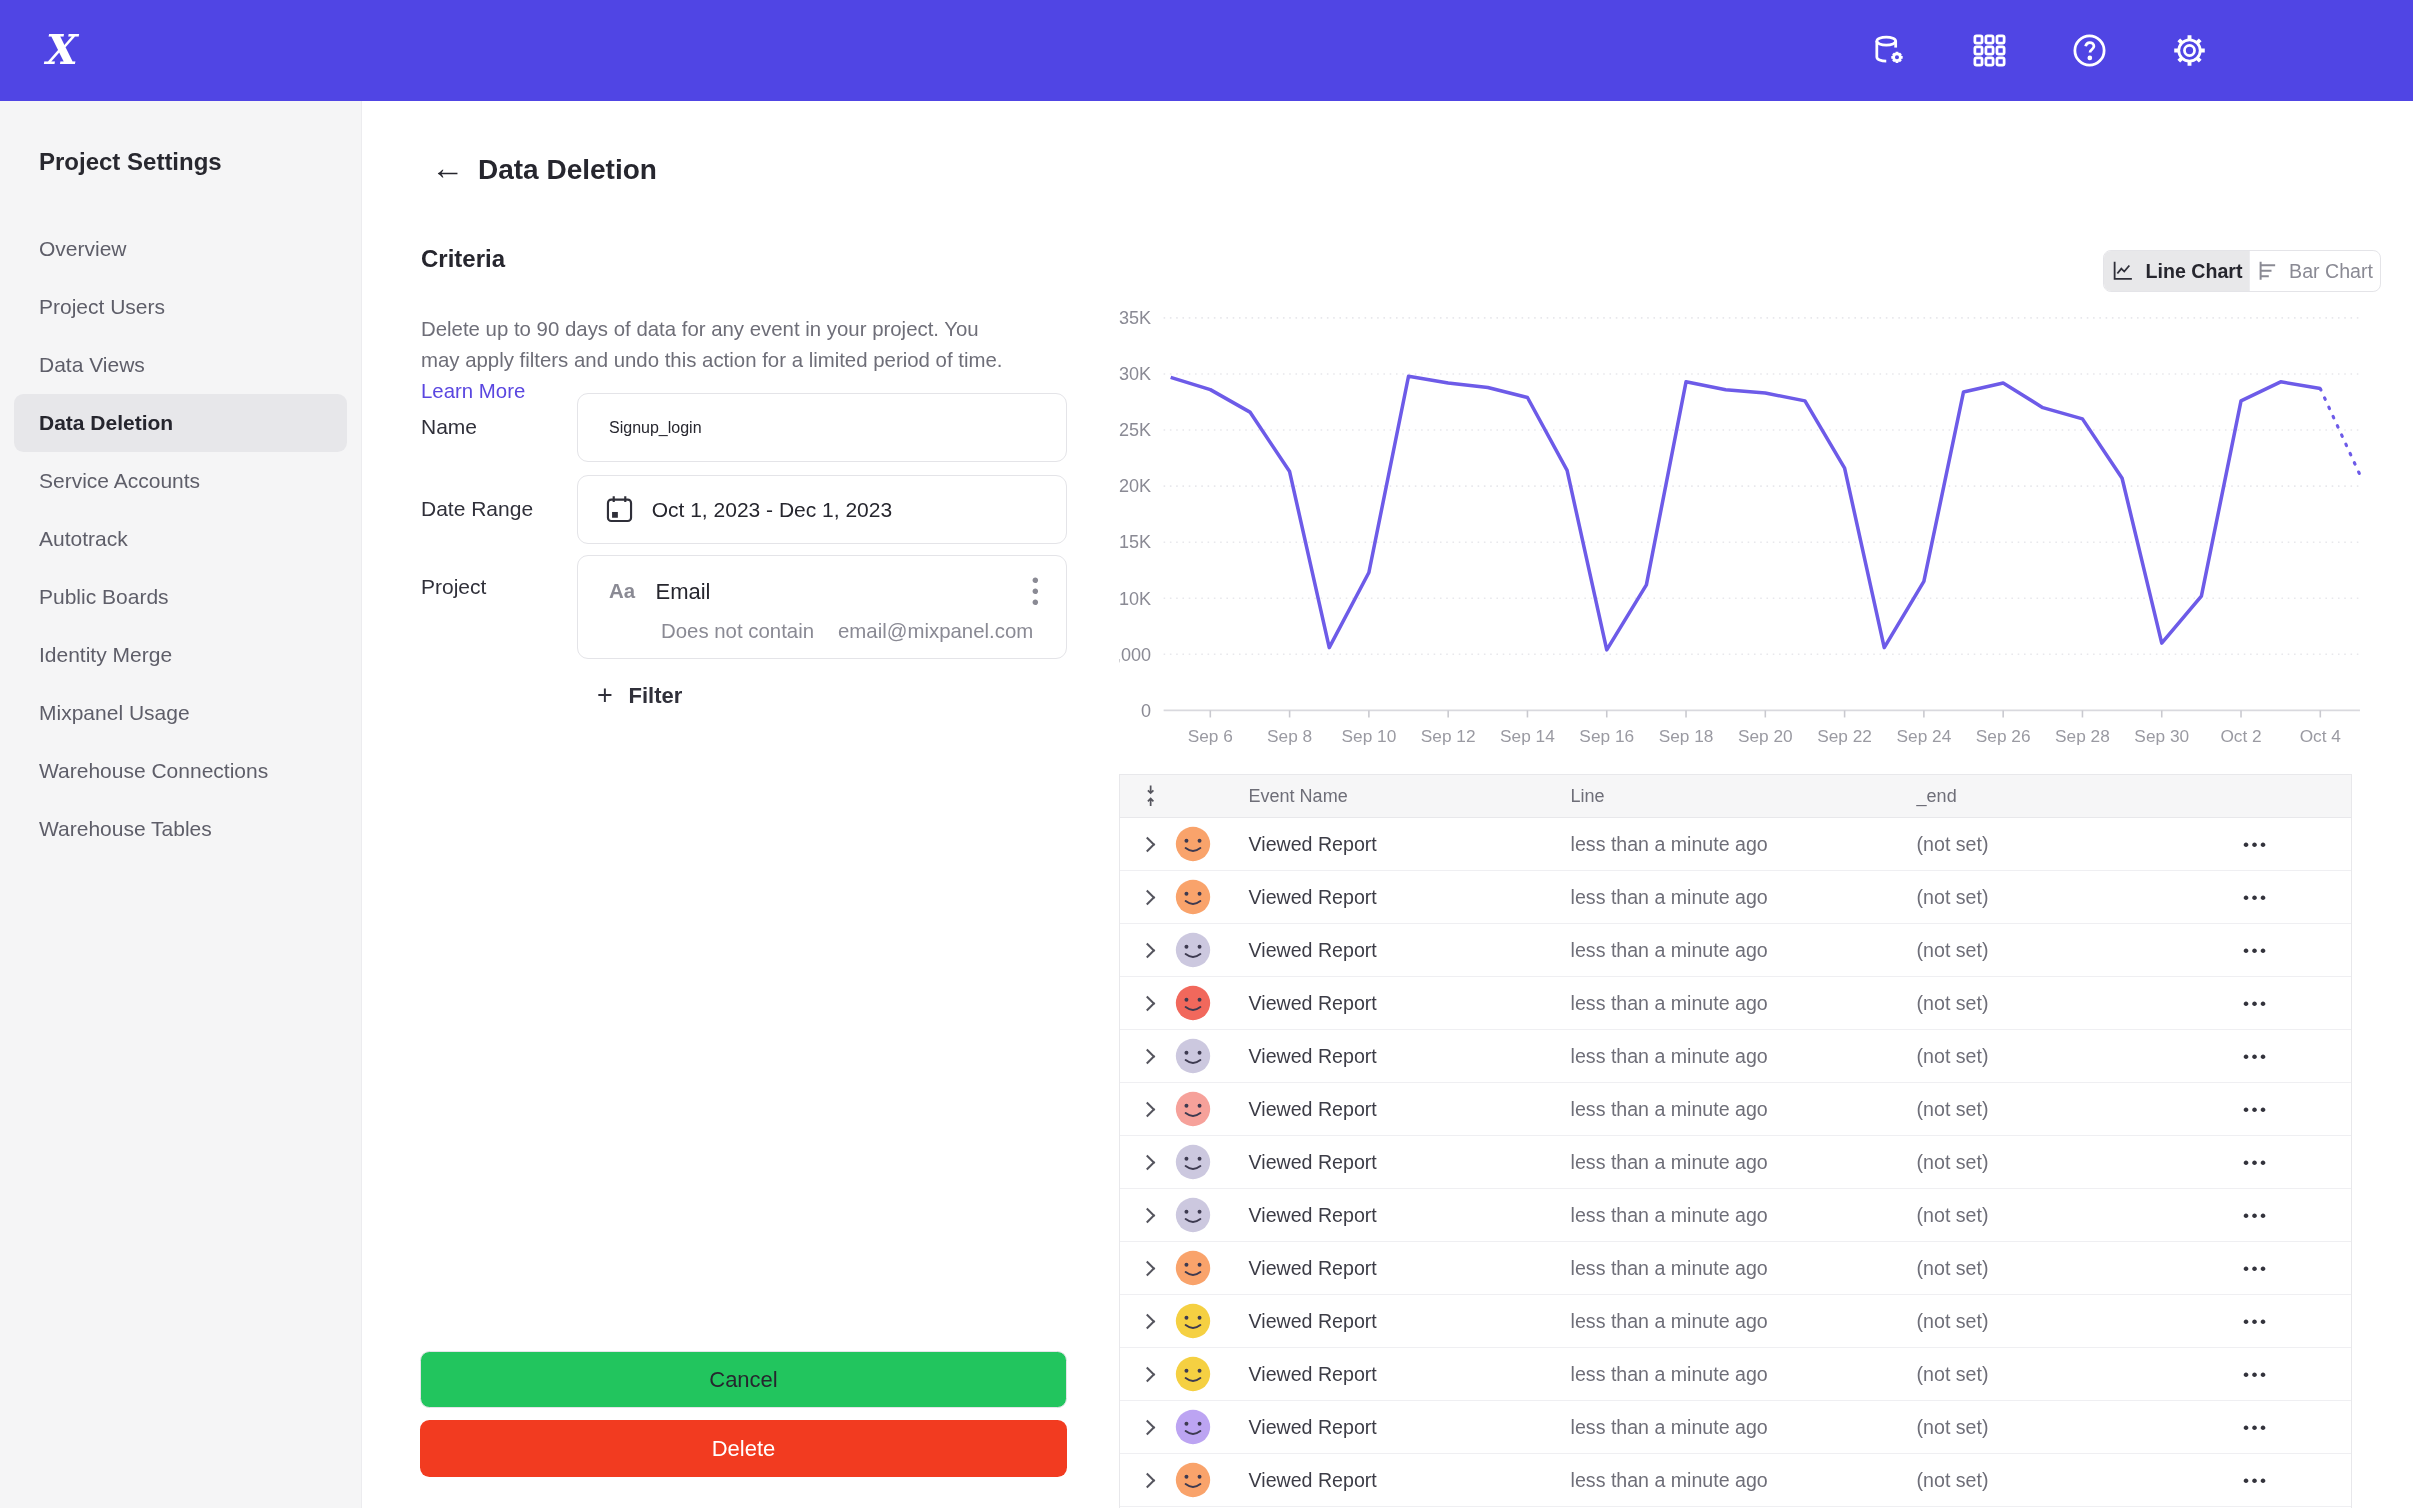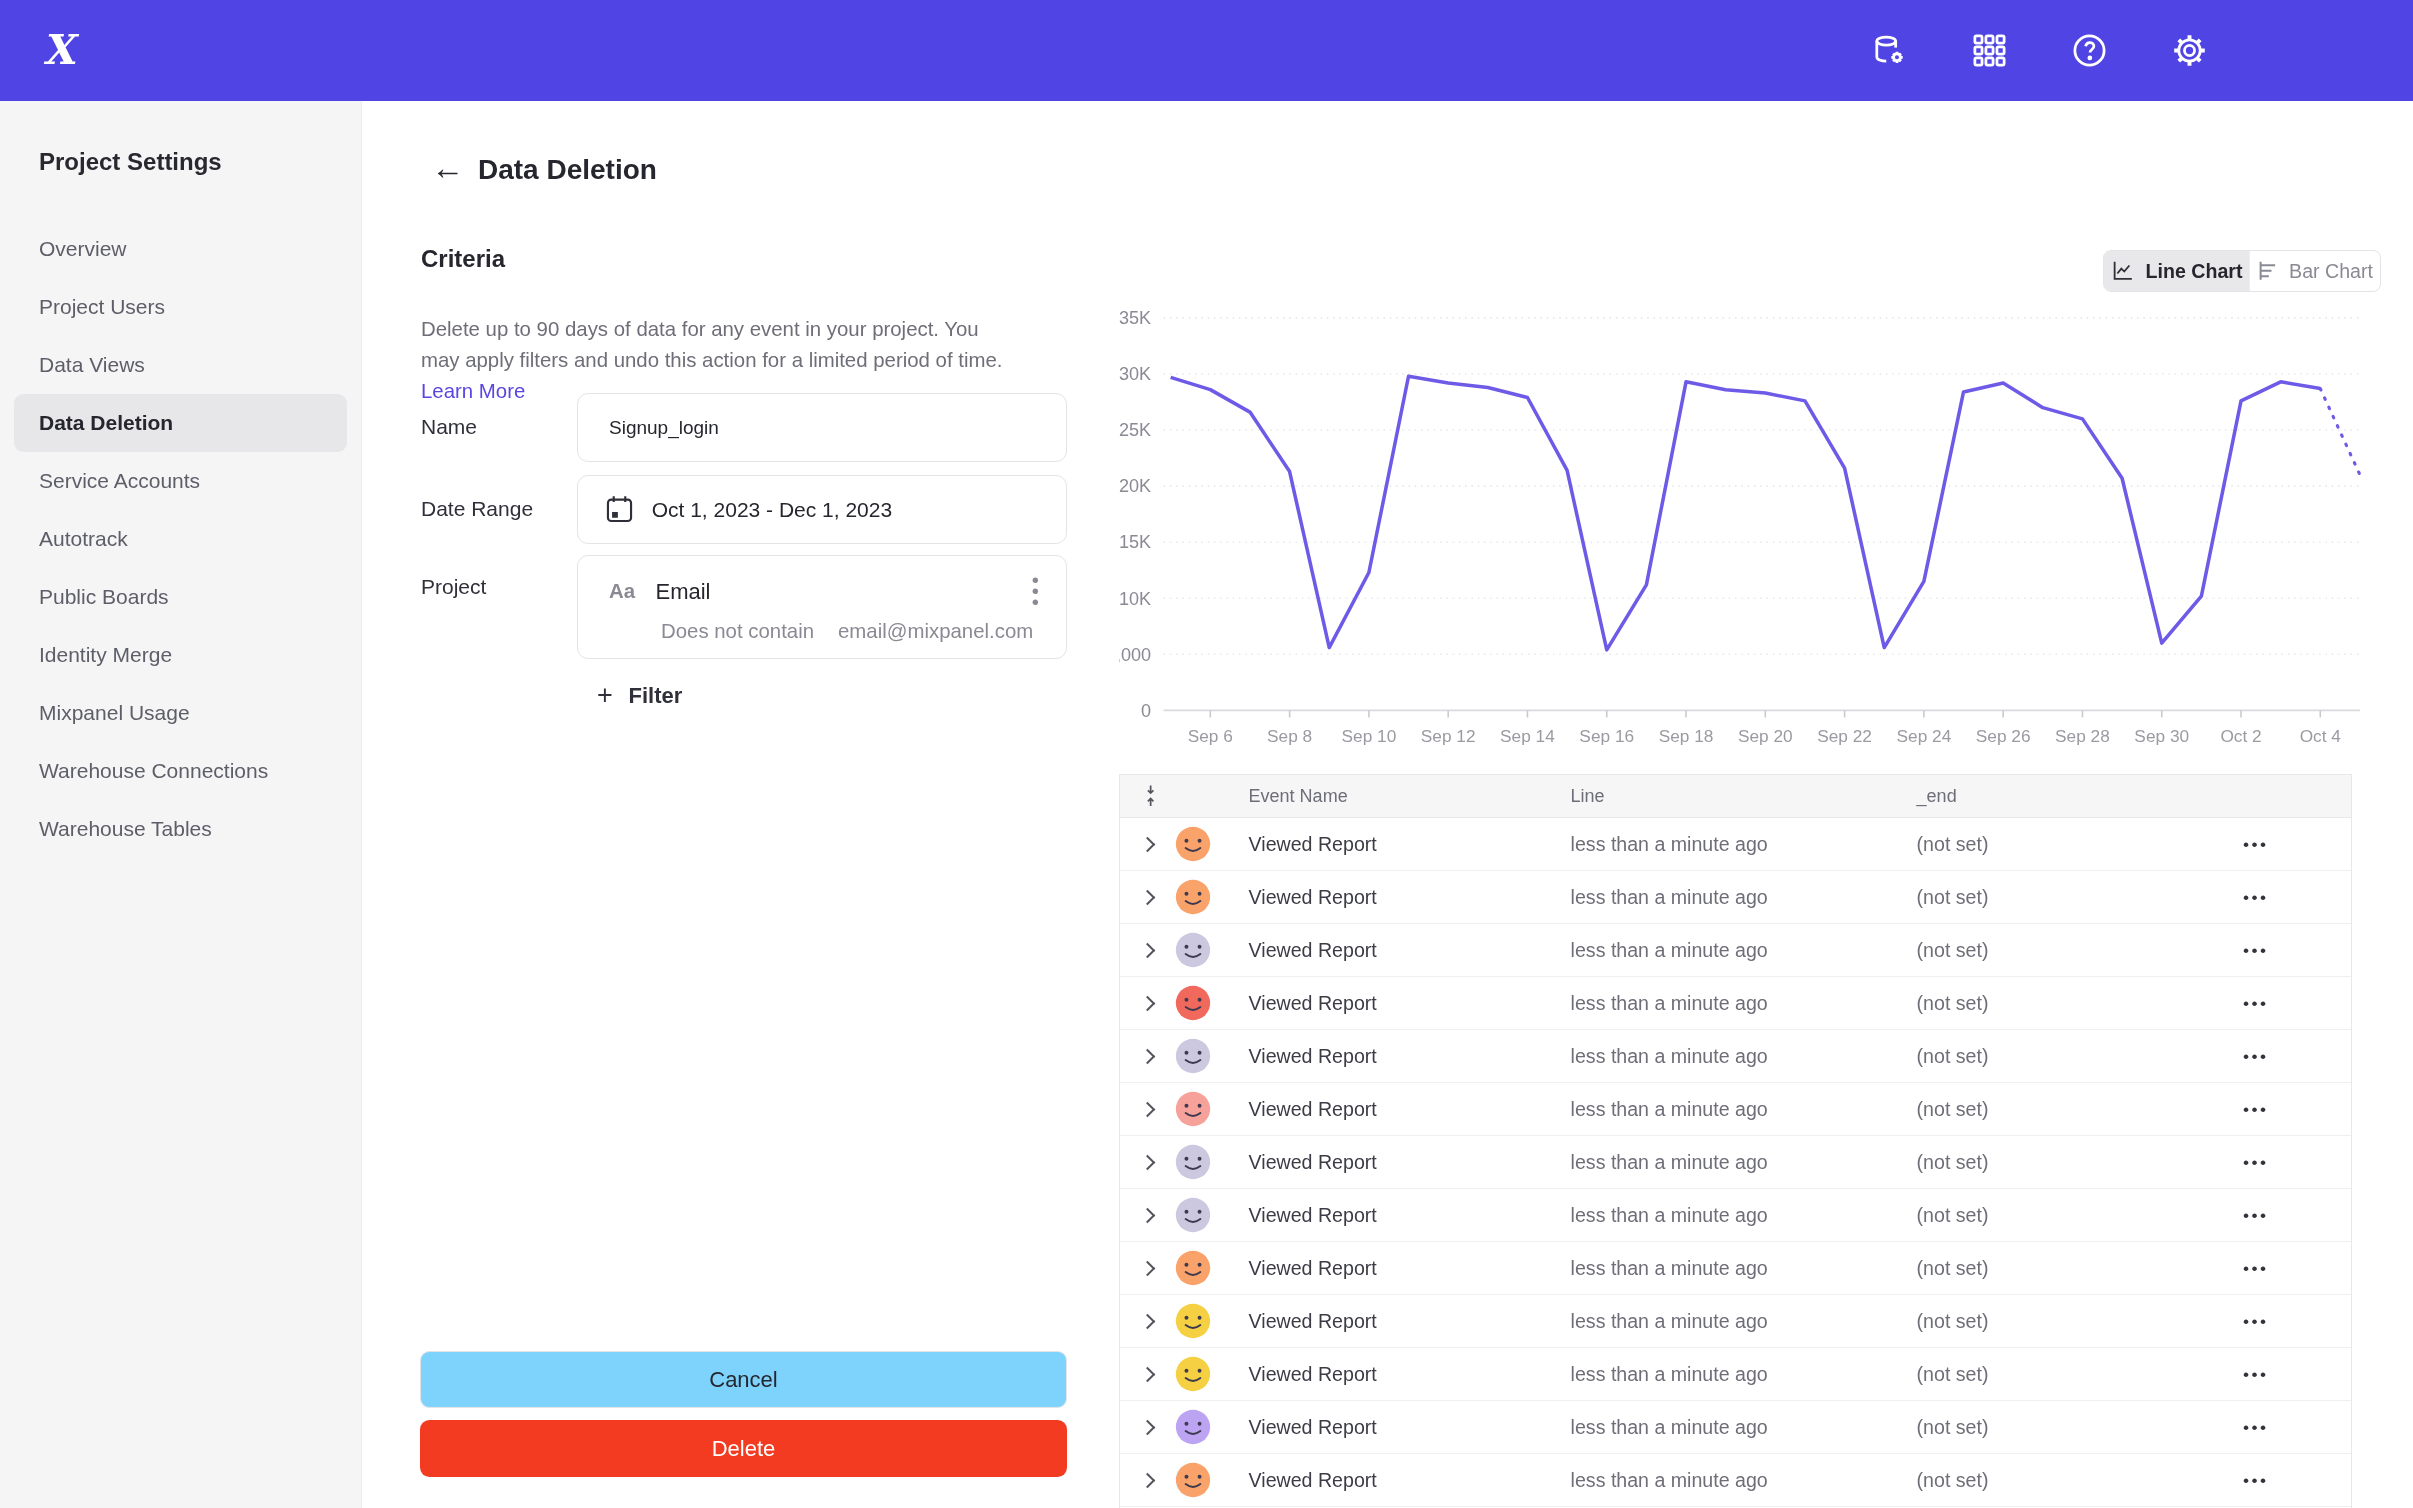--- a/index.html
+++ b/index.html
@@ -28,37 +28,37 @@
   .page-title{position:absolute;left:478px;top:154px;font-size:28px;font-weight:bold;color:#26262E;}
 
   
   .criteria-h{position:absolute;left:421px;top:245px;font-size:24px;font-weight:bold;color:#26262E;}
   .criteria-p{position:absolute;left:421px;top:294px;width:585px;font-size:20.4px;
     line-height:31px;color:#6E6E78;}
   .learn-more{color:#5A46E0;cursor:pointer;}
   .f-label{position:absolute;font-size:21px;color:#30303A;}
   .f-box{position:absolute;left:577px;width:490px;background:#fff;border:1.6px solid #E4E4E8;
     border-radius:11px;display:flex;align-items:center;}
-  .name-box{top:393px;height:69px;padding-left:31px;font-size:19px;color:#26262E;}
+  .name-box{top:393px;height:69px;padding-left:31px;font-size:16px;color:#26262E;}
   .date-box{top:475px;height:69px;padding-left:25px;font-size:21px;color:#26262E;gap:15.7px;}
   .filter-card{position:absolute;left:577px;top:555px;width:490px;height:104px;
     border:1.6px solid #E4E4E8;border-radius:11px;background:#fff;}
   .fc-row1{display:flex;align-items:center;margin:19px 19px 0 31px;justify-content:center;}
   .fc-aa{font-size:20.4px;font-weight:bold;color:#8A8A94;margin-right:20.4px;}
   .fc-prop{font-size:22px;color:#26262E;flex:1;}
   .fc-kebab{font-size:20.4px;color:#8A8A94;letter-spacing:0;cursor:pointer;line-height:0.55;text-align:center;width:23.6px;}
   .fc-row2{margin:11px 0 0 83px;font-size:20.4px;color:#8A8A94;display:flex;gap:24px;}
   .add-filter{position:absolute;left:597px;top:680px;display:flex;align-items:center;gap:15.7px;
     font-size:22px;color:#30303A;font-weight:bold;cursor:pointer;}
   .add-filter .plus{font-size:27px;font-weight:normal;}
 
   
   .btn{position:absolute;left:420px;width:647px;height:57px;border-radius:9.4px;
     display:flex;align-items:center;justify-content:center;font-size:22px;cursor:pointer;}
-  .btn-cancel{top:1351px;background:#7dd3fc;border:1.6px solid #E4E4E8;color:#26262E;}
+  .btn-cancel{top:1351px;background:#22c55e;border:1.6px solid #E4E4E8;color:#26262E;}
   .btn-delete{top:1420px;background:#F23B20;border:none;color:#fff;}
 
   
   .chart-toggle{position:absolute;left:2103px;top:250px;height:42px;display:flex;
     border:1.6px solid #E4E4E8;border-radius:7.9px;overflow:hidden;background:#fff;}
   .ct-seg{display:flex;align-items:center;gap:11px;padding:0 7px;font-size:19.6px;cursor:pointer;}
   .ct-seg.active{background:#E8E8EA;color:#26262E;font-weight:bold;}
   .ct-seg.inactive{color:#8A8A94;border-left:1.6px solid #EDEDF0;gap:8px;}
 
   

